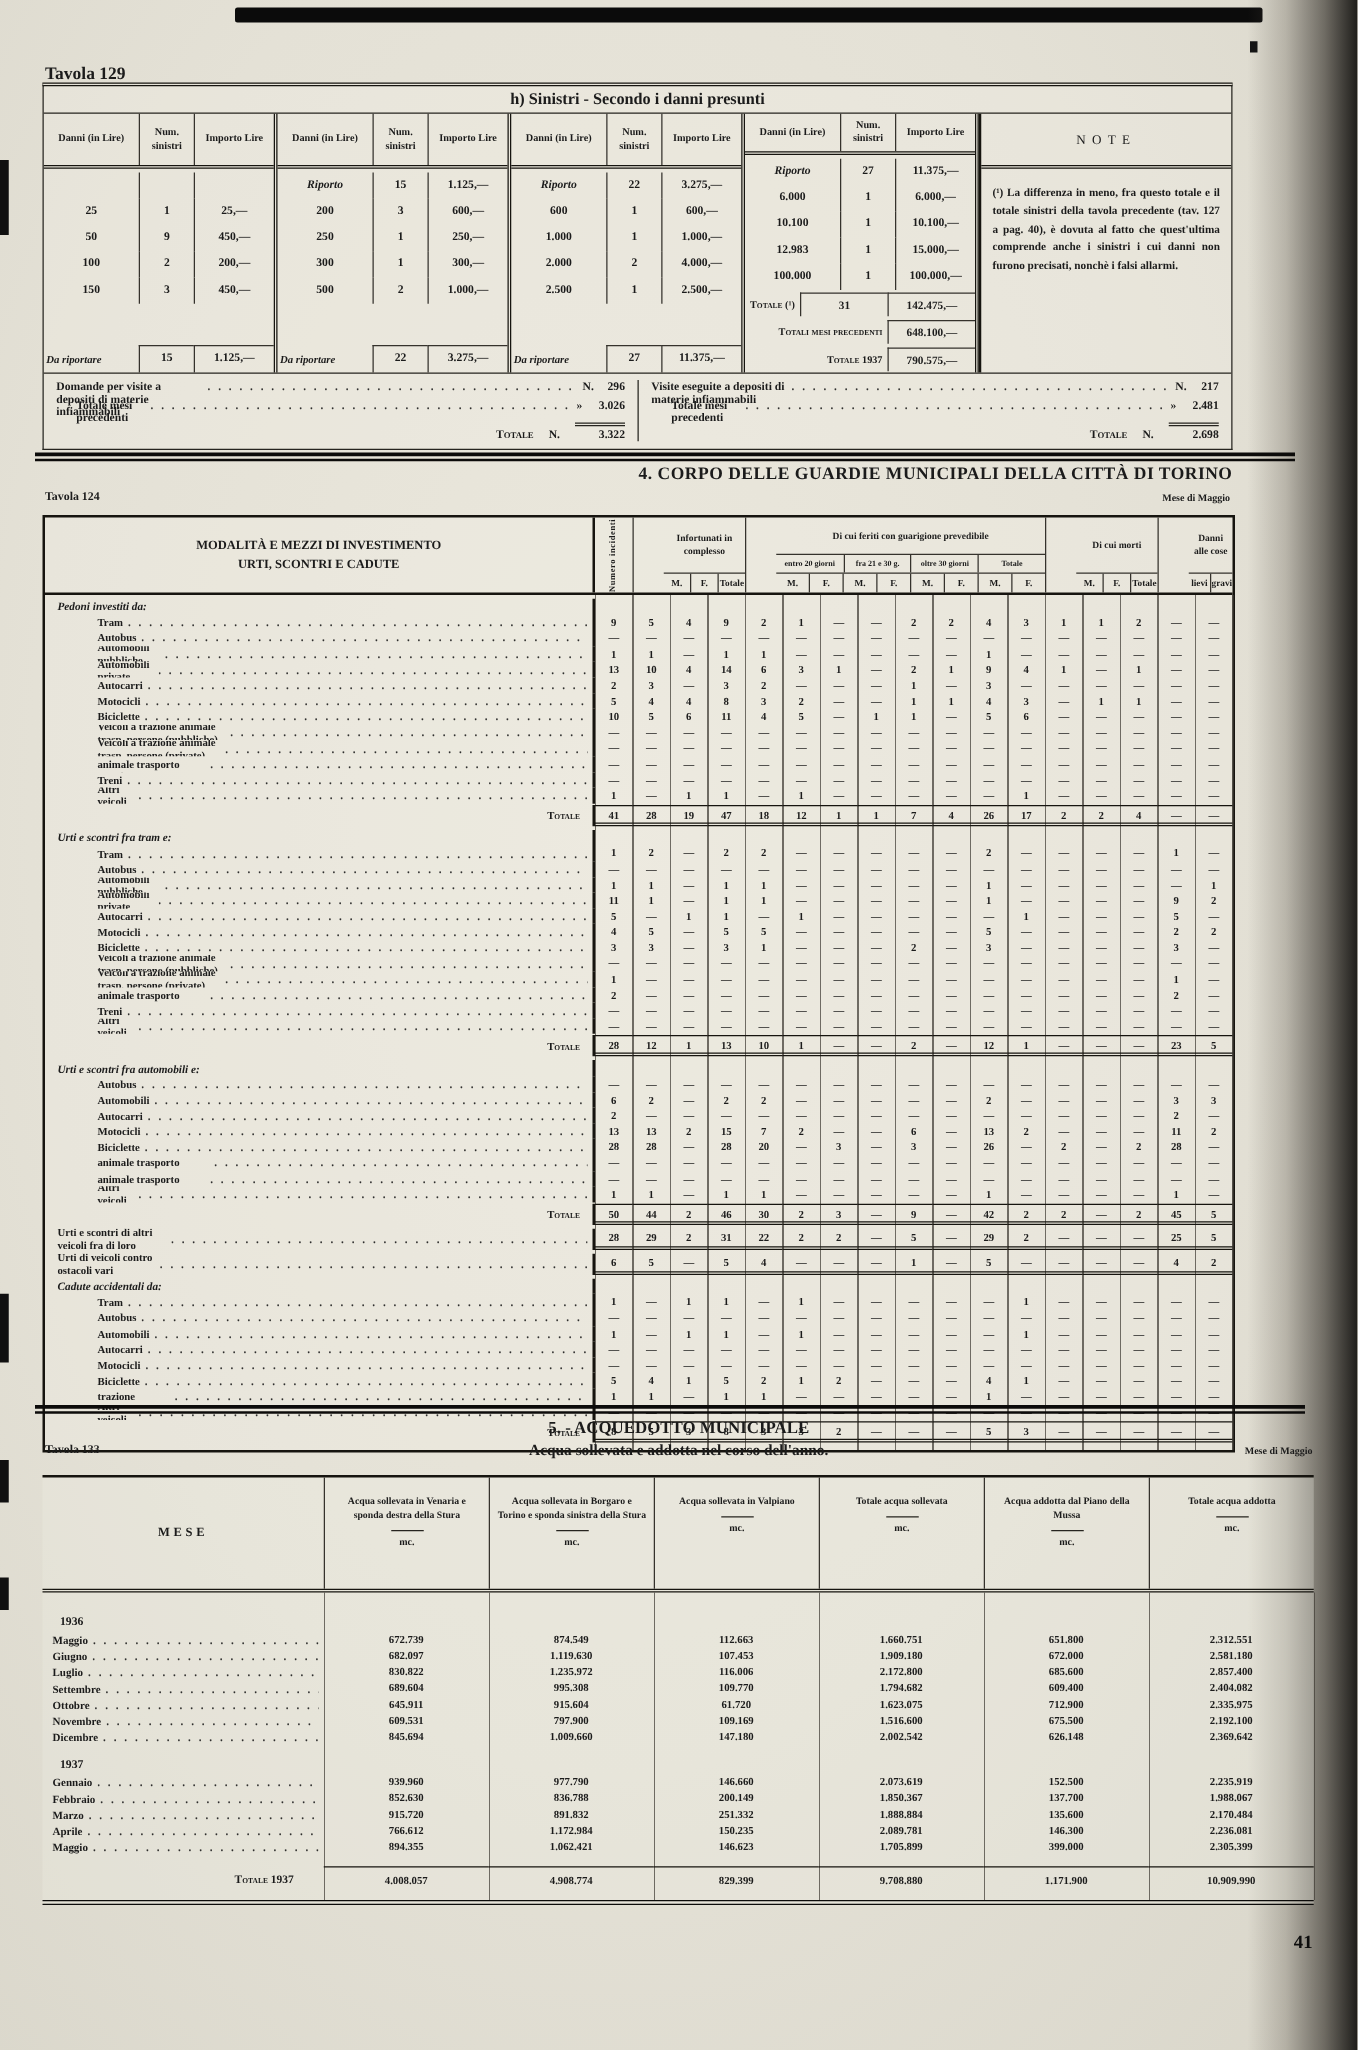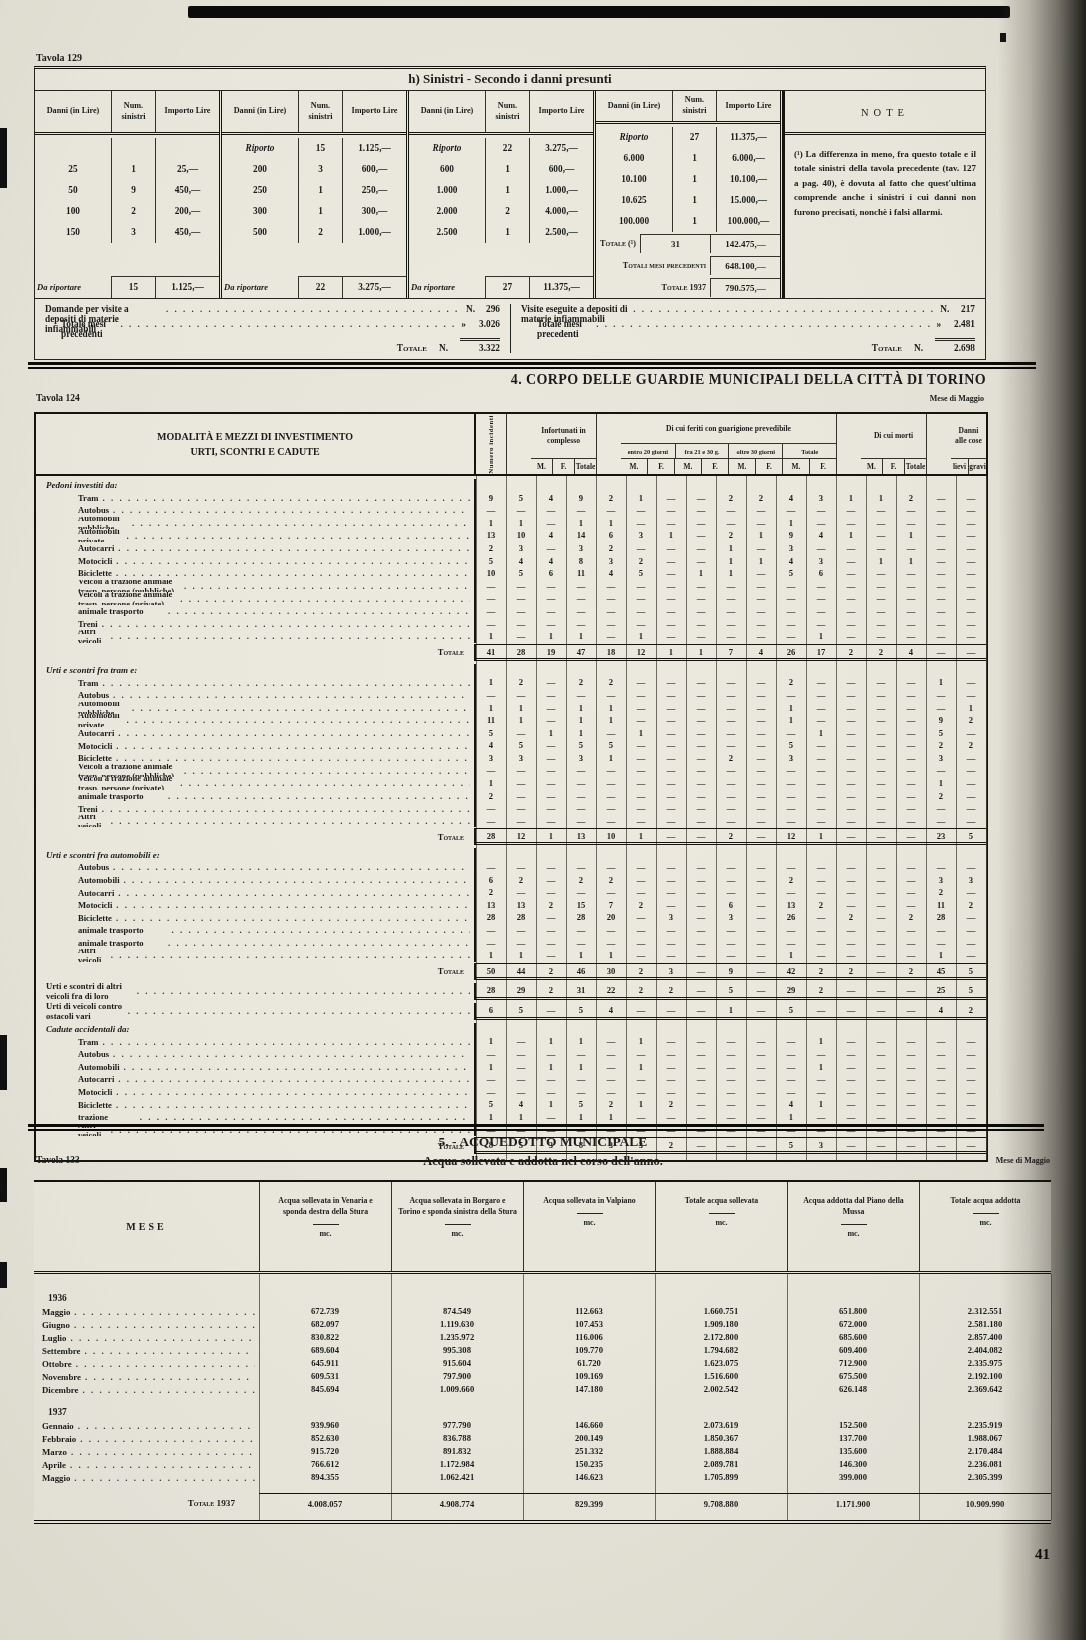--- a/index.html
+++ b/index.html
@@ -11,21 +11,21 @@
   .edge-right{position:absolute;top:0;right:0;width:88px;height:100%;background:linear-gradient(to right,rgba(90,84,74,0) 0%,rgba(90,84,74,.30) 35%,rgba(52,48,42,.65) 70%,rgba(14,13,11,.92) 100%);pointer-events:none;}
   .dot-tr{position:absolute;left:1000px;top:33px;width:6px;height:9px;background:#141414;}
   .mark-l{position:absolute;left:0;width:7px;background:#101010;}
   .m1{top:128px;height:60px}.m2{top:1035px;height:55px}.m3{top:1168px;height:34px}.m4{top:1262px;height:26px}
   .pagenum{position:absolute;left:1035px;top:1546px;font-size:15px;font-weight:bold;color:#0d0d0d;}
 
   .dots{flex:1 1 auto;overflow:hidden;white-space:nowrap;margin:0 4px;opacity:.9;}
   .dots::after{content:". . . . . . . . . . . . . . . . . . . . . . . . . . . . . . . . . . . . . . . . . . . . . . . . . . . . . . . . . . . . . . . .";letter-spacing:2px;font-size:9px;font-weight:bold;}
 
   
-  .tav129-label{position:absolute;left:36px;top:52px;font-size:10px;font-weight:bold;}
+  .tav129-label{position:absolute;left:36px;top:52px;font-size:14px;font-weight:bold;}
   .t129{position:absolute;left:34px;top:66px;width:952px;border:1px solid #26241f;border-top:3px double #16140f;background:rgba(240,238,230,.35);}
   .t129-title{text-align:center;font-weight:bold;font-size:13px;padding:2px 0 3px;border-bottom:1px solid #26241f;}
   .t129-grid{display:flex;height:208px;border-bottom:1px solid #26241f;}
   .g-col{width:187px;display:flex;flex-direction:column;border-right:3px double #16140f;}
   .g-head{display:flex;height:44px;border-bottom:3px double #16140f;align-items:center;}
   .g-head .hc{text-align:center;font-weight:bold;font-size:8.2px;line-height:1.3;height:100%;display:flex;align-items:center;justify-content:center;padding:1px;}
   .hc1{width:76px}.hc2{width:44px;border-left:1px solid #35322c}.hc3{flex:1;border-left:1px solid #35322c}
   .g-body{flex:1 1 auto;padding-top:3px;}
   .g-body .row{display:flex;height:21px;align-items:center;}
   .g-body .c{text-align:center;font-weight:bold;font-size:9.3px;height:100%;line-height:21px;}
@@ -274,21 +274,21 @@
               <div class="c">6.000</div>
               <div class="c">1</div>
               <div class="c">6.000,—</div>
             </div>
             <div class="row plain">
               <div class="c">10.100</div>
               <div class="c">1</div>
               <div class="c">10.100,—</div>
             </div>
             <div class="row plain">
-              <div class="c">10.625</div>
+              <div class="c">12.983</div>
               <div class="c">1</div>
               <div class="c">15.000,—</div>
             </div>
             <div class="row plain">
               <div class="c">100.000</div>
               <div class="c">1</div>
               <div class="c">100.000,—</div>
             </div>
           </div>
         <div class="g-foot">

